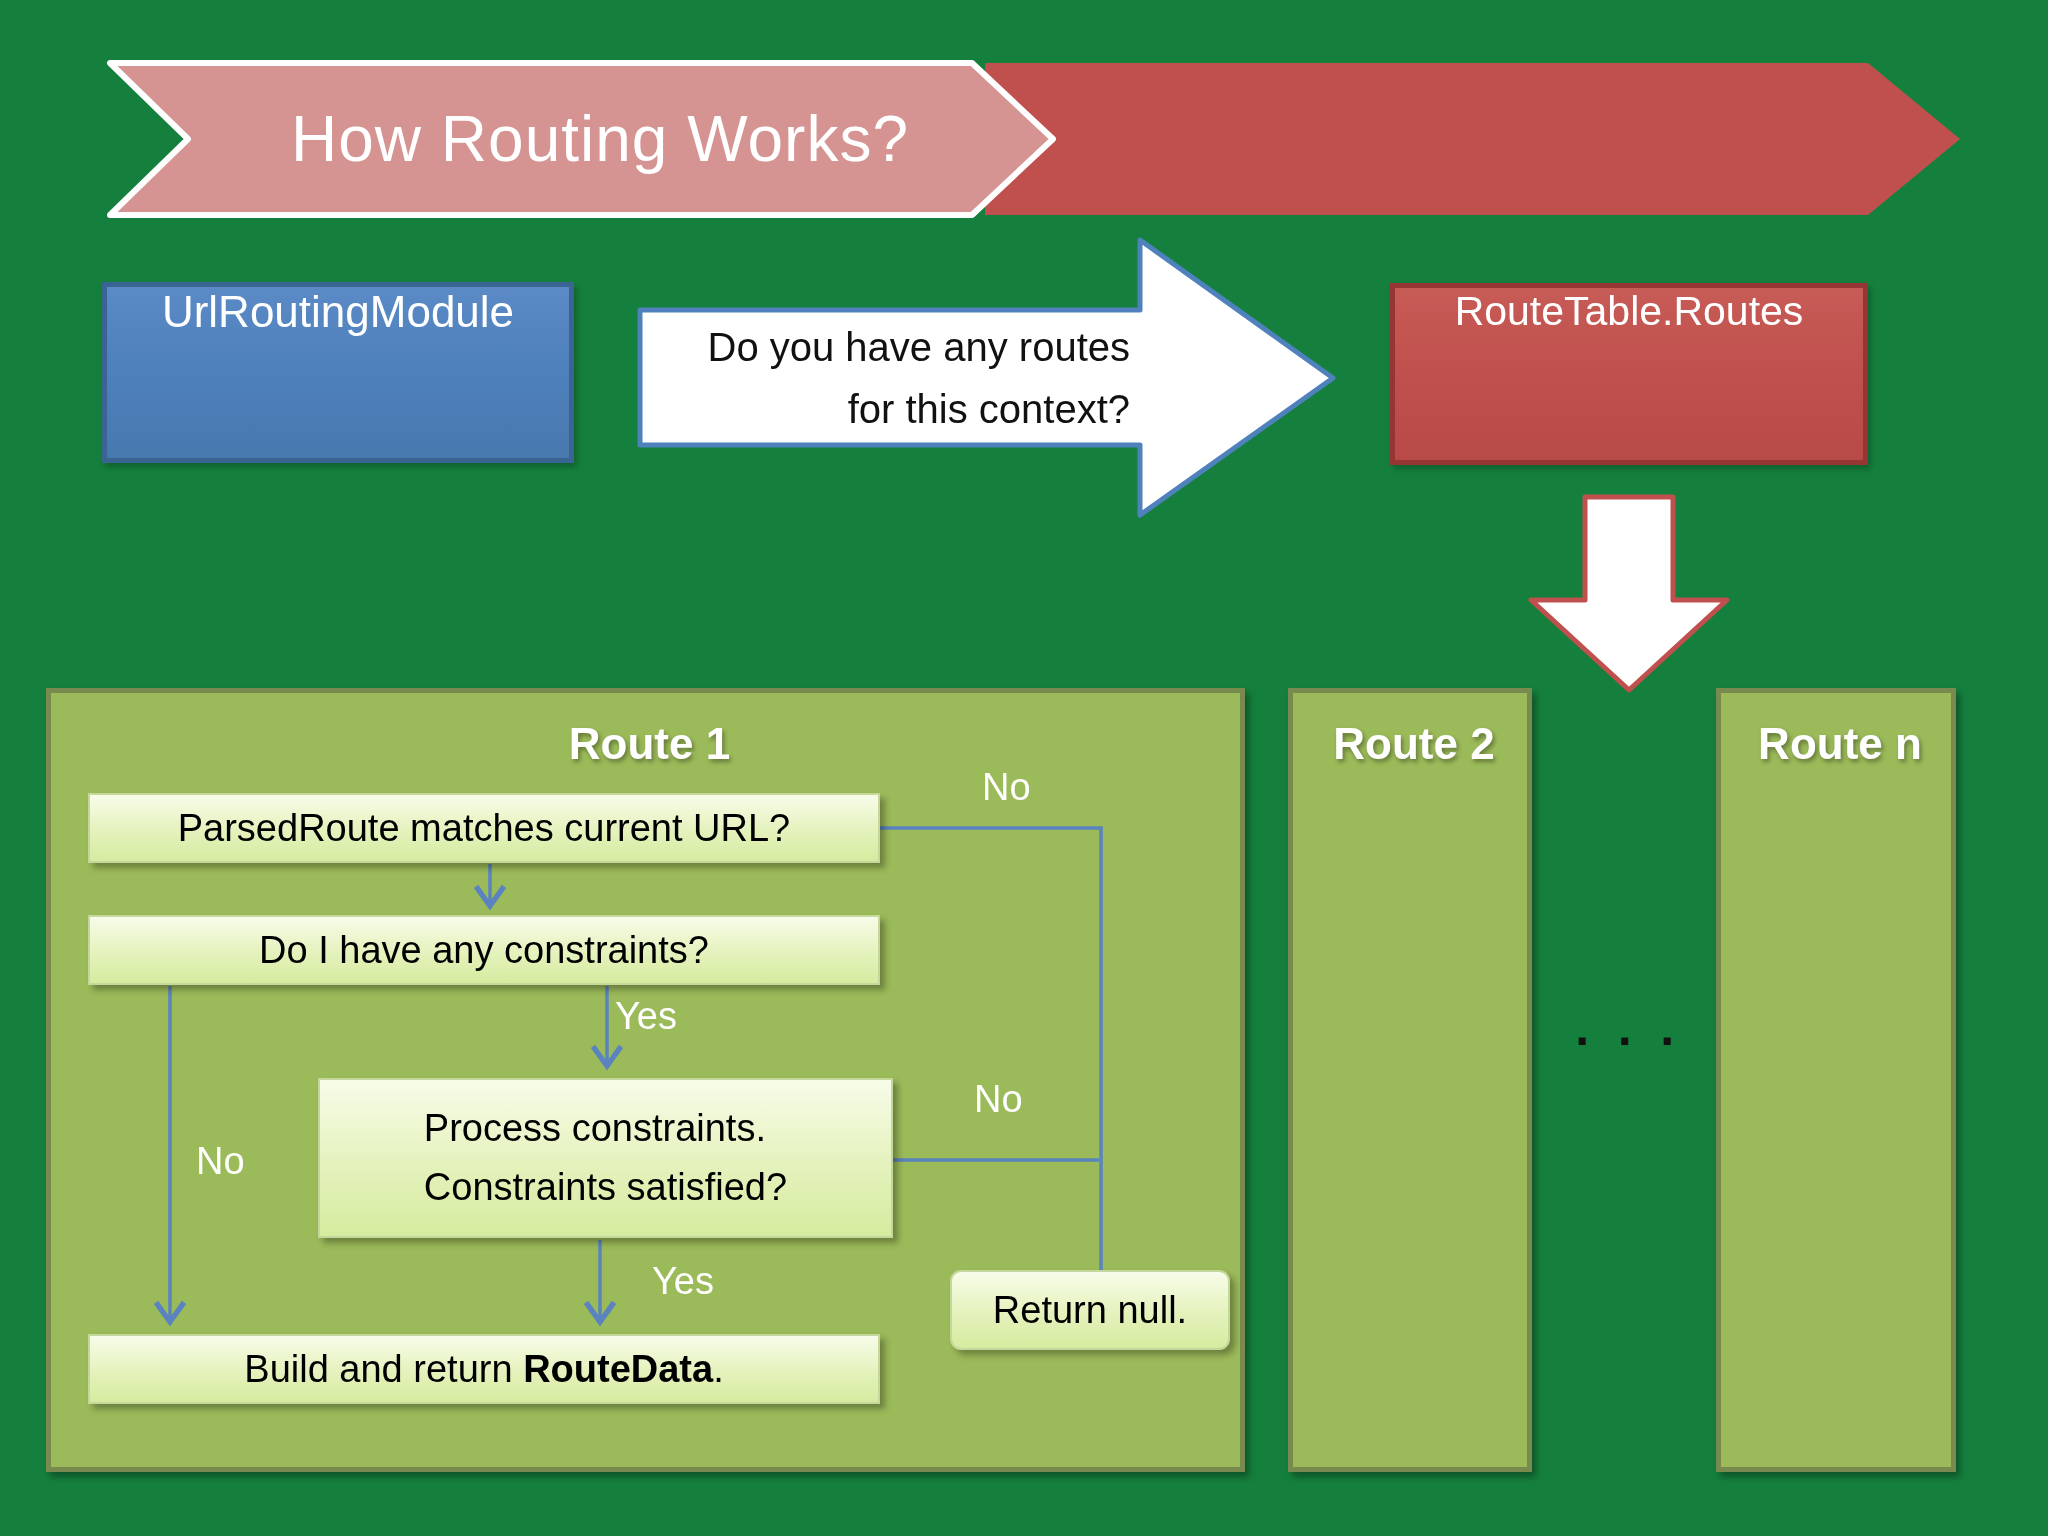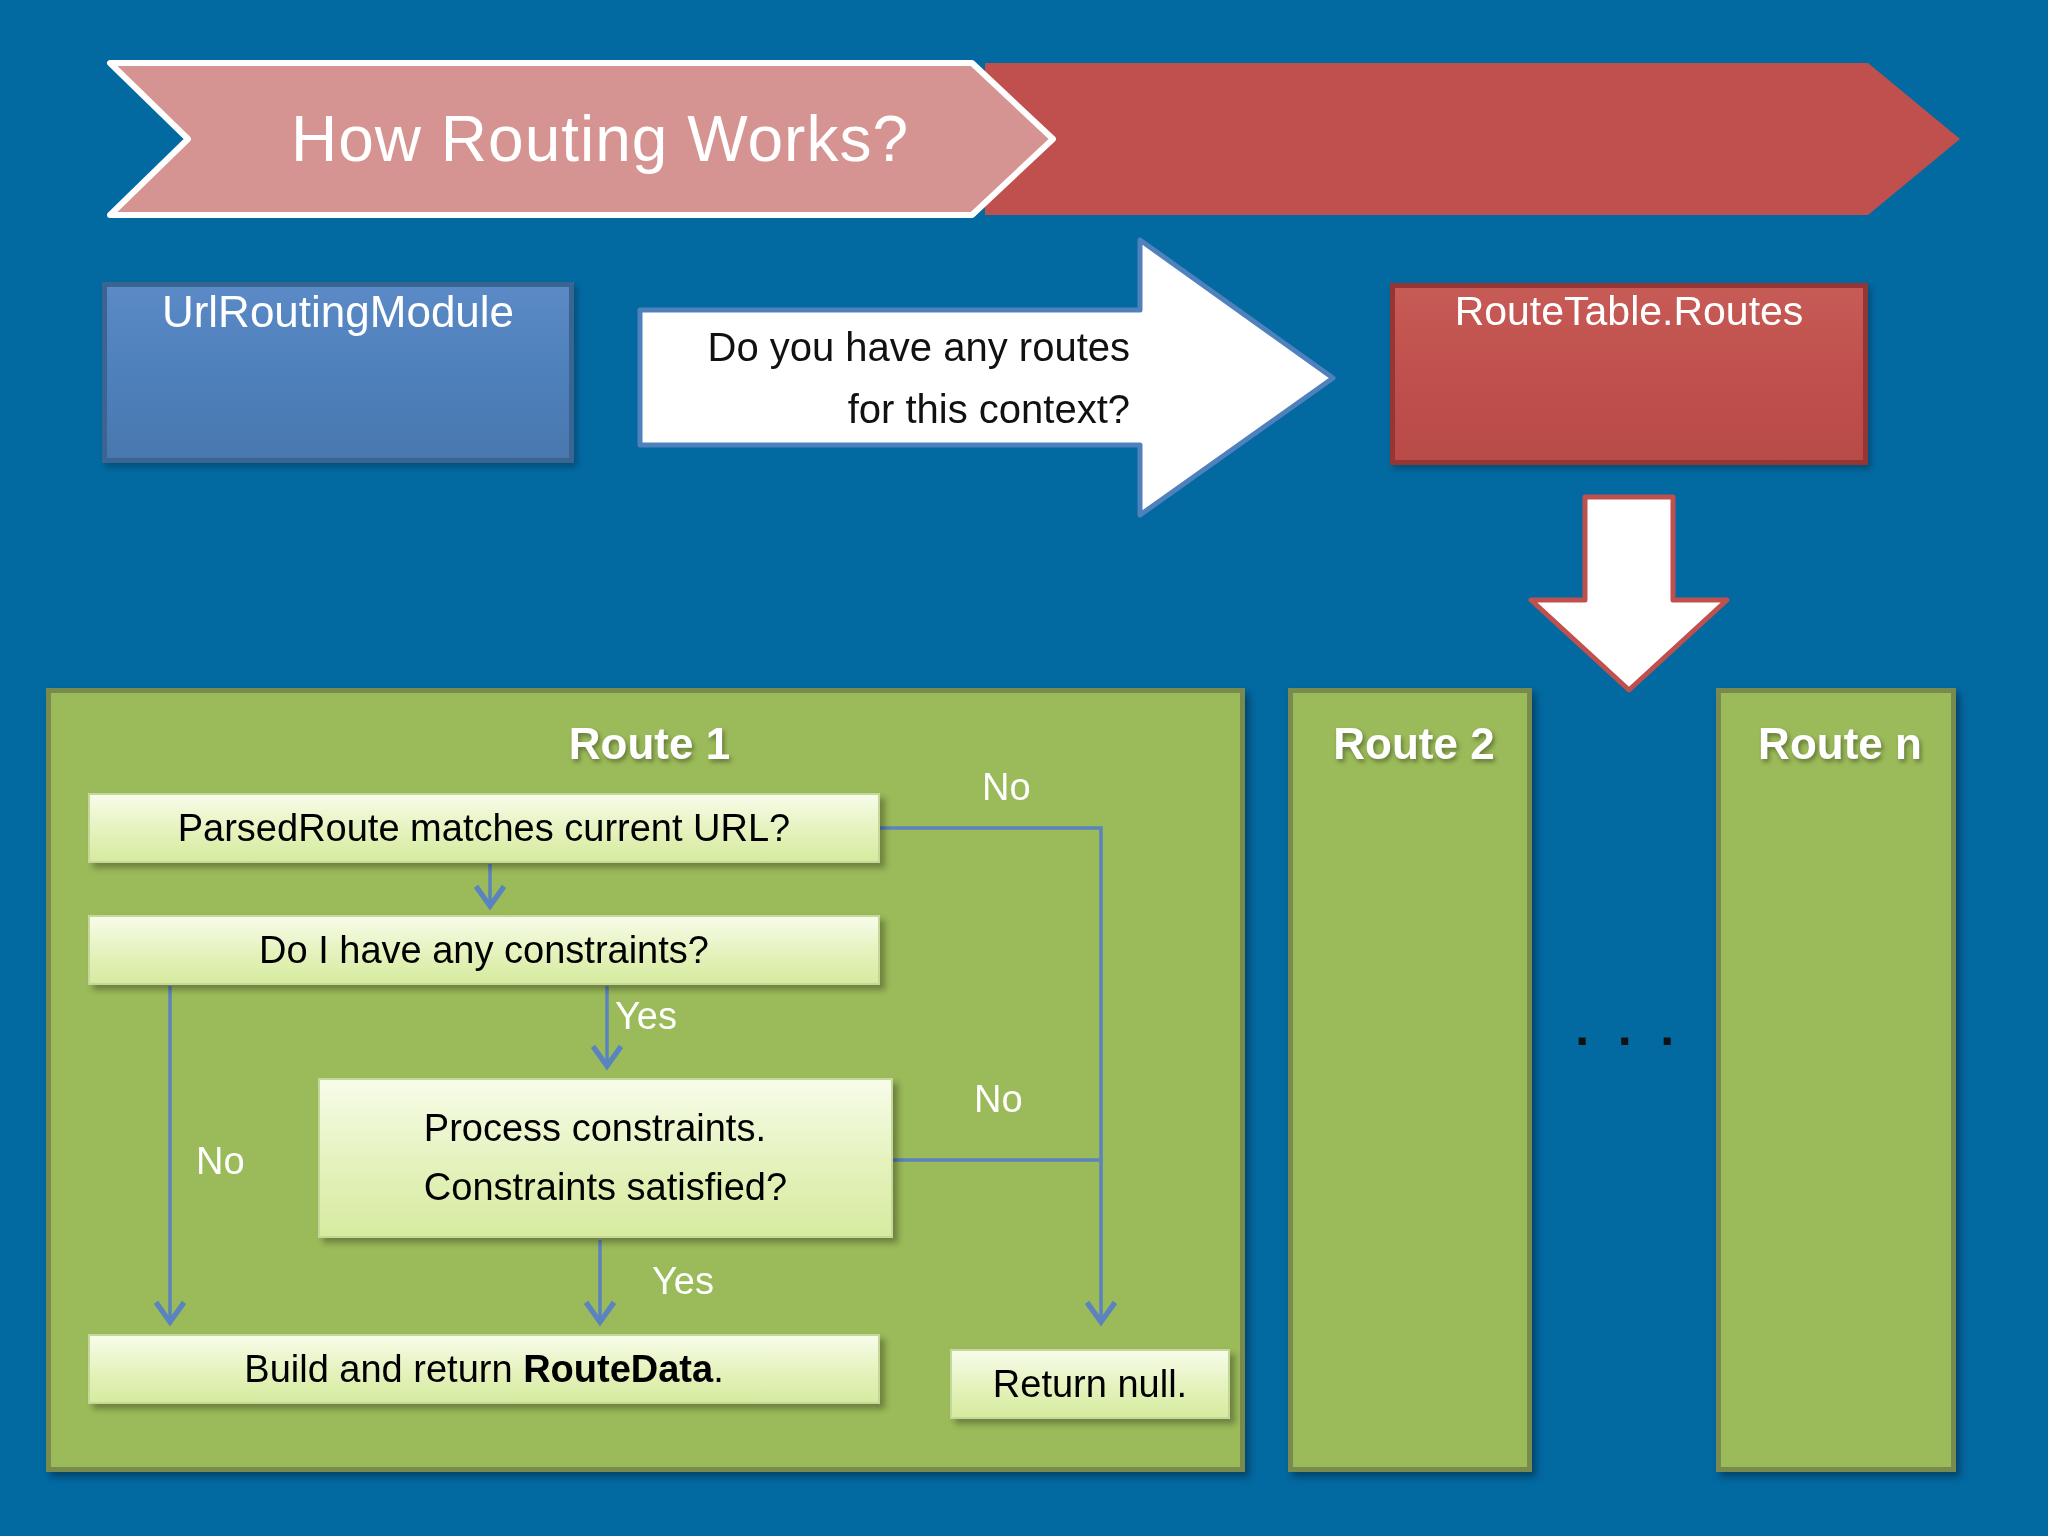--- a/index.html
+++ b/index.html
@@ -1,20 +1,20 @@
 <!DOCTYPE html>
 <html><head>
 <meta charset="utf-8">
 <style>
   html, body { margin: 0; padding: 0; background: #ffffff; }
   #canvas {
     position: relative;
     width: 2048px;
     height: 1536px;
-    background: #0369a1;
+    background: #15803d;
     overflow: hidden;
     font-family: "Liberation Sans", sans-serif;
   }
   svg.layer {
     position: absolute;
     left: 0; top: 0;
     width: 2048px;
     height: 1536px;
     pointer-events: none;
   }
@@ -105,21 +105,21 @@
     box-shadow: 5px 5px 6px rgba(0,0,0,0.30);
     font-size: 38px;
     color: #000000;
     text-align: left;
   }
   #box-parsed      { left: 88px;  top: 793px;  width: 792px; height: 70px; }
   #box-constraints { left: 88px;  top: 915px;  width: 792px; height: 70px; }
   #box-process     { left: 318px; top: 1078px; width: 575px; height: 160px;
                      white-space: pre-line; line-height: 1.55; }
   #box-build       { left: 88px;  top: 1334px; width: 792px; height: 70px; }
-  #box-return-null { left: 950px; top: 1349px; width: 280px; height: 70px; }
+  #box-return-null { left: 950px; top: 1270px; width: 280px; height: 80px; border-radius: 11px; }
 
   
   .edge-label {
     z-index: 4;
     color: #ffffff;
     font-size: 38px;
     white-space: nowrap;
   }
   #label-yes-constraints { left: 615px; top: 995px;  }
   #label-yes-process     { left: 652px; top: 1260px; }

